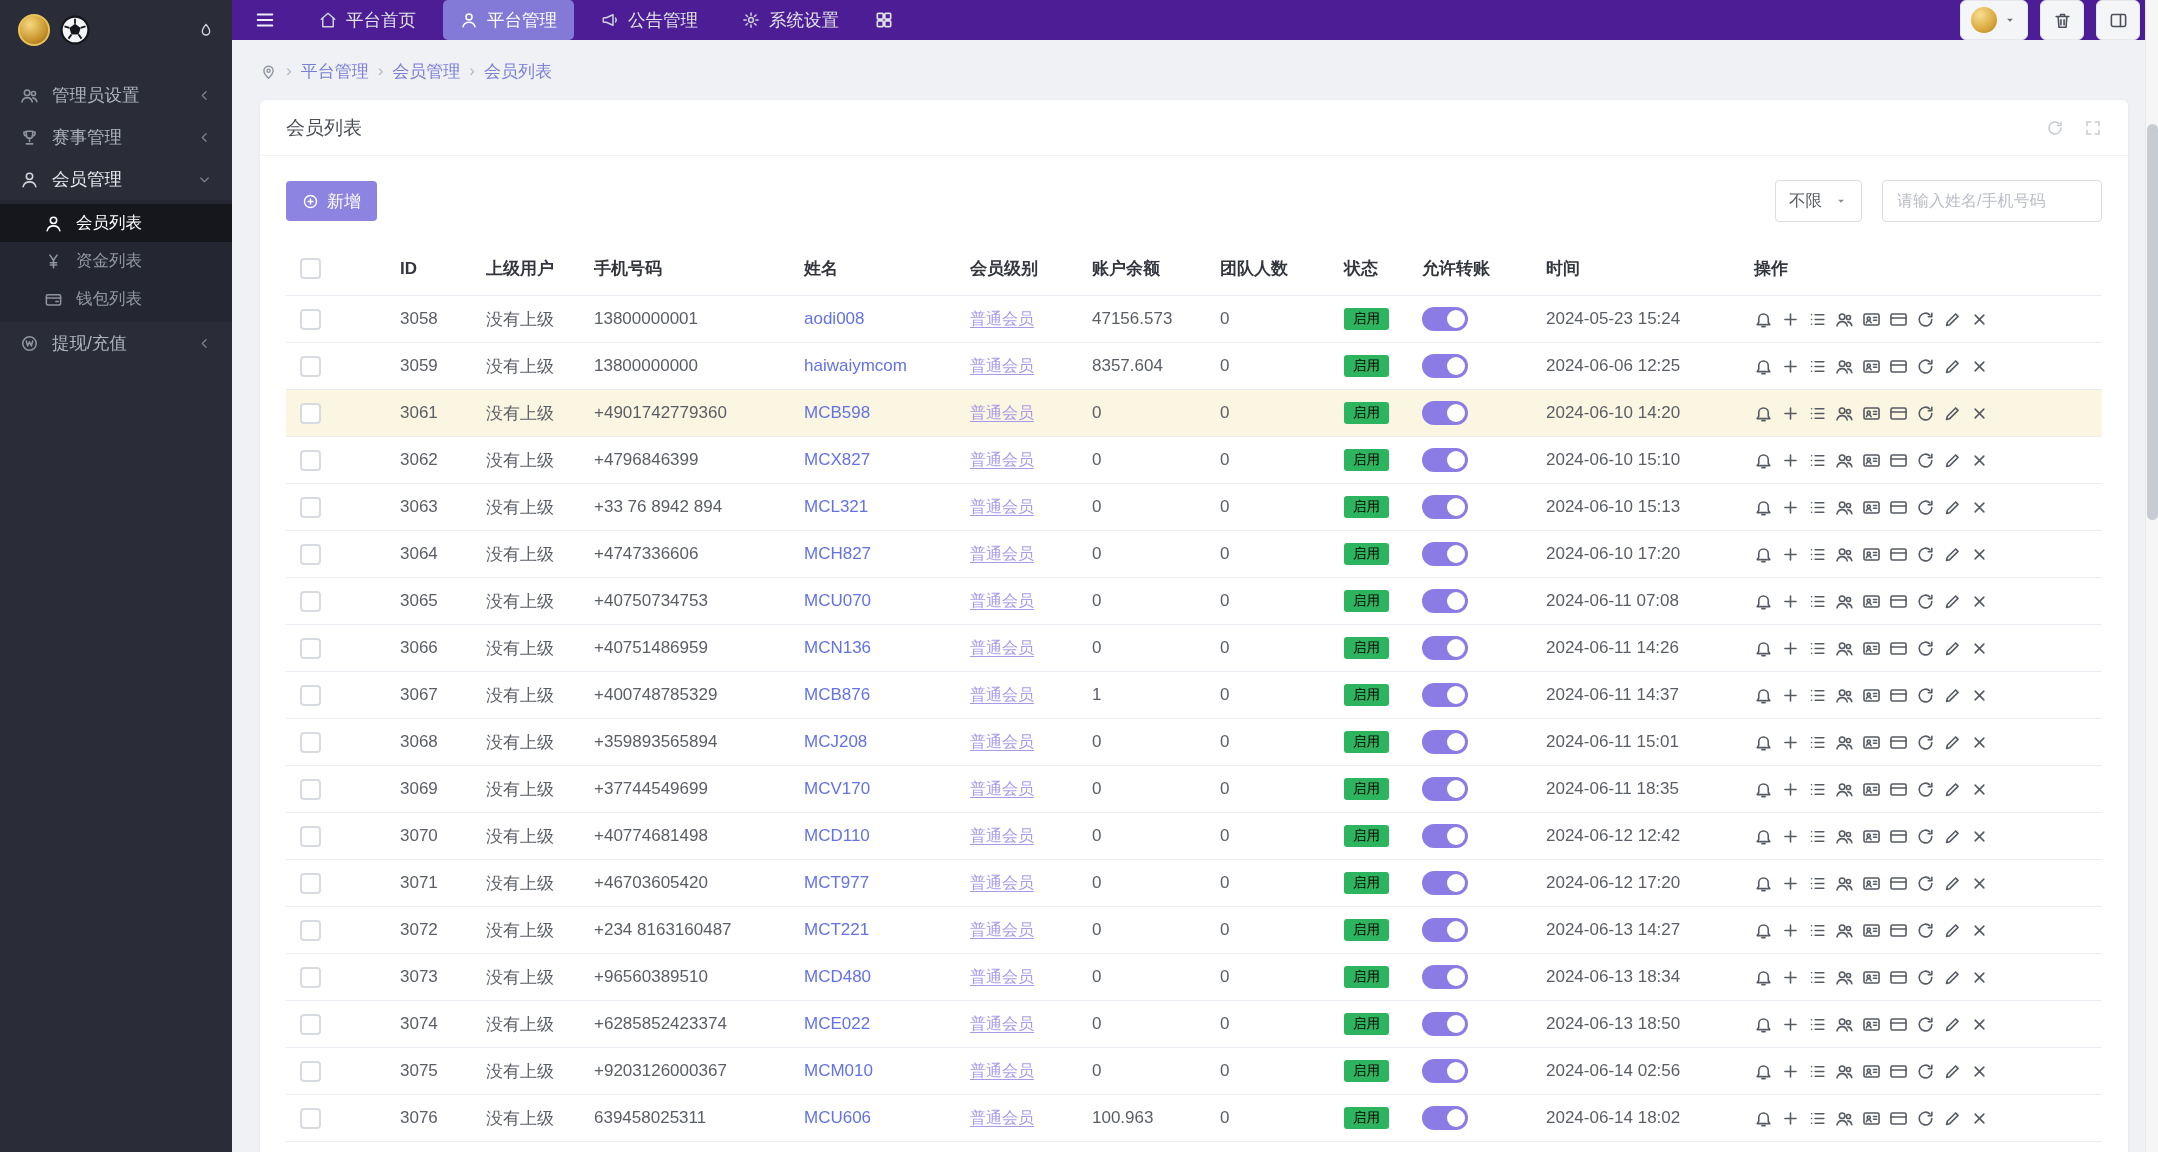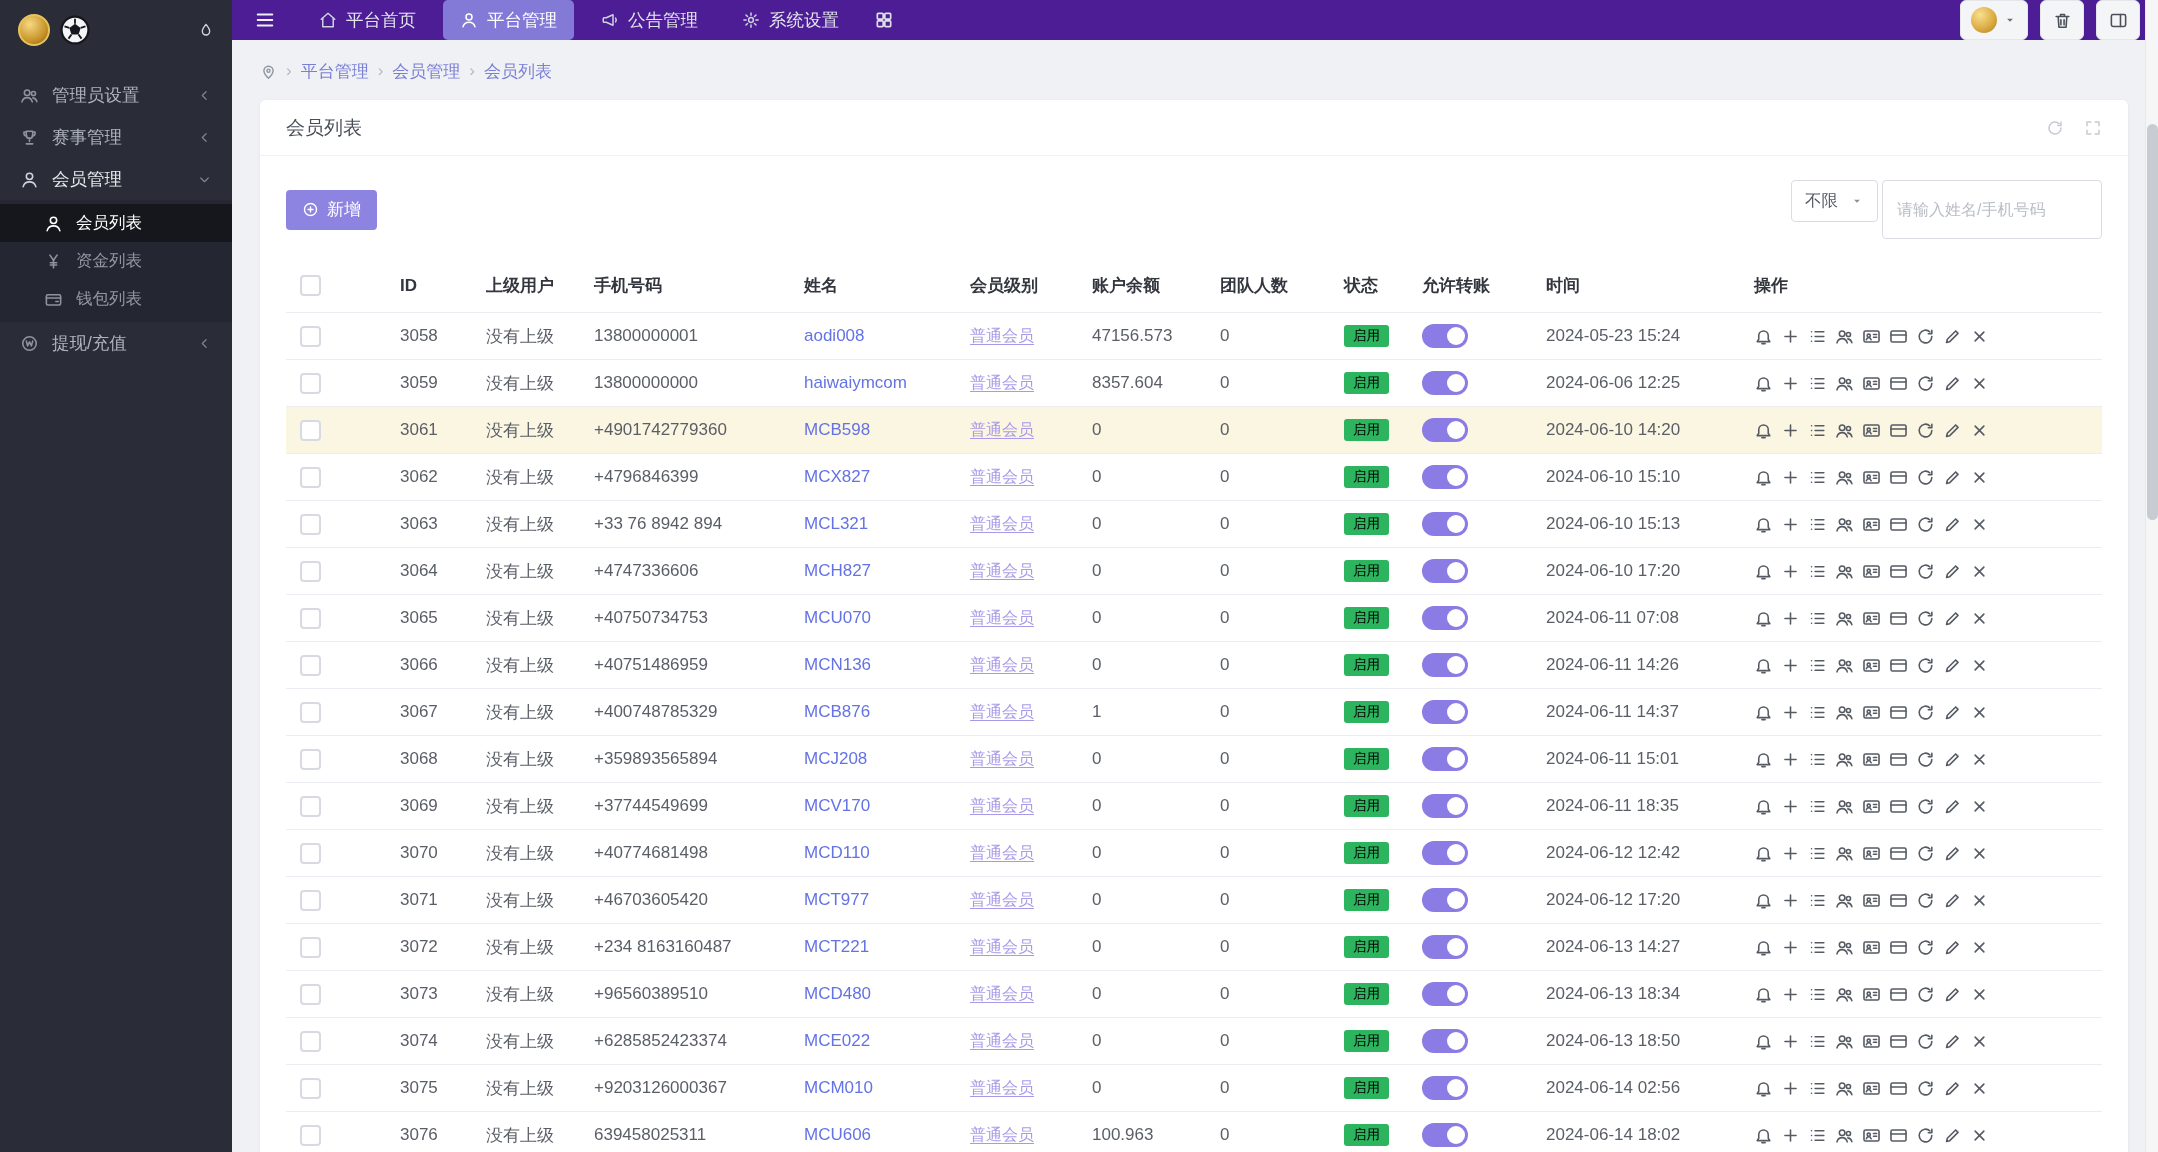--- a/index.html
+++ b/index.html
@@ -61,25 +61,25 @@
   .card-header { height:56px; display:flex; align-items:center; padding:0 26px; border-bottom:1px solid #f1f2f5; }
   .card-title { font-size:19px; color:#494d57; }
   .card-tools { margin-left:auto; display:flex; gap:20px; color:#c7cad2; }
   .card-tools .icon { width:18px; height:18px; cursor:pointer; }
 
   .card-body { padding:24px 26px 0 26px; }
   .toolbar { display:flex; align-items:center; margin-bottom:20px; }
   .btn-add { height:40px; background:#8d83e0; color:#fff; border:none; border-radius:4px; font-size:17px;
     display:flex; align-items:center; gap:8px; padding:0 16px; cursor:pointer; font-family:inherit; }
   .btn-add .icon { width:17px; height:17px; }
-  .toolbar-right { margin-left:auto; display:flex; gap:4px; }
+  .toolbar-right { margin-left:auto; display:flex; gap:20px; }
   .filter-select { height:42px; border:1px solid #d9dce3; border-radius:4px; background:#fff; display:flex;
     align-items:center; gap:12px; padding:0 13px; font-size:16.5px; color:#555a63; cursor:pointer; }
   .filter-select .caret { color:#8a8f99; }
-  .search-input { height:59px; width:220px; border:1px solid #d9dce3; border-radius:4px; padding:0 14px;
+  .search-input { height:42px; width:220px; border:1px solid #d9dce3; border-radius:4px; padding:0 14px;
     font-size:16px; color:#333; font-family:inherit; outline:none; background:#fff; }
   .search-input::placeholder { color:#b9bdc6; }
 
   
   .grid-table { width:100%; border-collapse:collapse; table-layout:fixed; font-size:17px; color:#5a5e66; }
   .grid-table th { font-weight:bold; color:#33363e; text-align:left; padding:15px 10px;
     border-bottom:1px solid #ebedf2; font-size:17px; }
   .grid-table td { padding:11px 10px; border-bottom:1px solid #ebedf2; white-space:nowrap; overflow:hidden; }
   tr.highlight td { background:#fbf6e1; }
   .c-check { padding-left:14px !important; }

